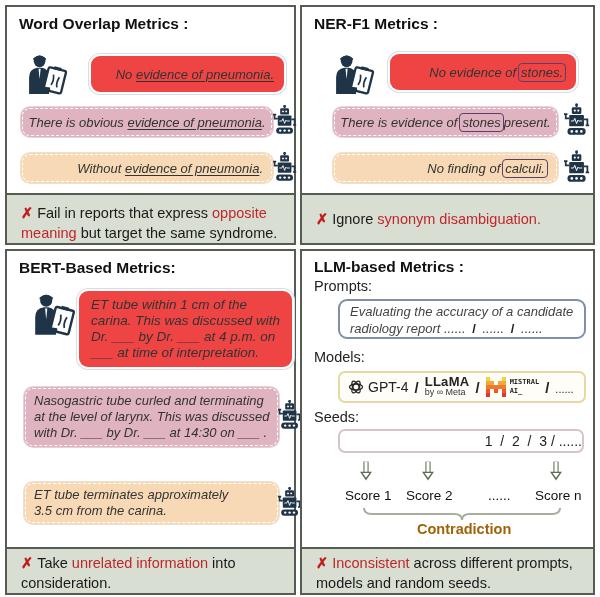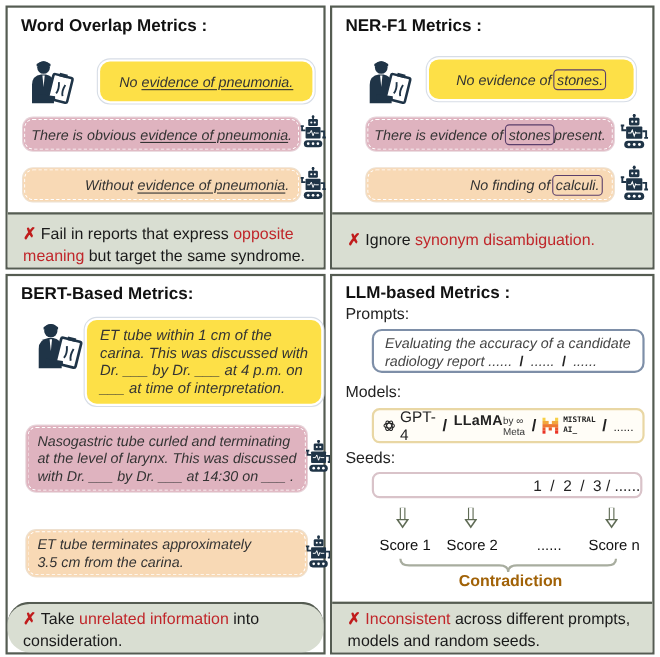--- a/index.html
+++ b/index.html
@@ -37,21 +37,21 @@
       position: absolute;
       border-radius: 9px;
       font-style: italic;
       font-size: 13px;
       color: #333;
       display: flex;
       align-items: center;
       padding: 0 10px;
       white-space: nowrap;
     }
-    .bubble.blue { background: #fde047; box-shadow: 0 0 0 2px #ffffff, 0 0 0 3px #d7dde6; }
+    .bubble.blue { background: #ef4444; box-shadow: 0 0 0 2px #ffffff, 0 0 0 3px #d7dde6; justify-content: flex-end; }
     .bubble.pink { background: #dfb3bf; outline: 1.5px dashed #ffffff; outline-offset: -2px; box-shadow: 0 0 0 1px #e6d2d8; }
     .bubble.orange { background: #f8d9b5; outline: 1.5px dashed #ffffff; outline-offset: -2px; box-shadow: 0 0 0 1px #eee0cf; }
     .bubble.multi { white-space: normal; align-items: flex-start; line-height: 16px; padding-top: 6px; }
     .u { text-decoration: underline; text-underline-offset: 2px; }
     .boxed {
       border: 1.5px solid #5b3f6b;
       border-radius: 4px;
       padding: 1px 2px;
       margin-left: 2px;
     }
@@ -81,21 +81,21 @@
       border: 2px solid #e9d7a4;
       border-radius: 7px;
       background: #fffdf7;
       display: flex; align-items: center;
       padding: 0 8px;
       font-size: 14px;
       color: #222;
       gap: 4px;
     }
     .model-box .sep { font-weight: bold; font-size: 15px; margin: 0 2px; }
-    .llama { display: flex; flex-direction: row; line-height: 10px; }
+    .llama { display: flex; flex-direction: column; line-height: 10px; }
     .llama .big { font-size: 13px; font-weight: bold; letter-spacing: 0.3px; }
     .llama .small { font-size: 9px; color: #333; }
     .mistral-text { font-family: "DejaVu Sans Mono", monospace; font-size: 7px; line-height: 9px; font-weight: bold; }
 
     .seed-box {
       position: absolute;
       left: 36px; width: 246px; top: 178px; height: 24px;
       border: 2px solid #d9c3c9;
       border-radius: 7px;
       text-align: right;
@@ -226,21 +226,21 @@
       <use href="#robot"></use>
     </svg>
 
   <div class="bubble orange multi" style="left:17px; top:231px; width:255px; height:42px; padding-left:10px; padding-right:30px; padding-top:5px; font-size:13px;">
     <span>ET tube terminates approximately 3.5 cm from the carina.</span>
   </div>
   <svg class="icon" style="left:271px; top:232px; width:24px; height:40px;">
       <use href="#robot"></use>
     </svg>
 
-  <div class="footer" style="height:46px; padding-top:4px;border-radius:20px;">
+  <div class="footer" style="height:46px; padding-top:4px;">
     <span class="x">✗</span><span>Take </span><span class="hl">unrelated information</span><span> into consideration.</span>
   </div>
 </div>
 
 <div class="panel" style="left:300px; top:249px; width:295px; height:346px;">
   <div class="panel-title" style="top:7px;">LLM-based Metrics :</div>
 
   <div class="sublabel" style="top:27px;">Prompts:</div>
   <div class="prompt-box">
     <span>Evaluating the accuracy of a candidate radiology report ......</span>

